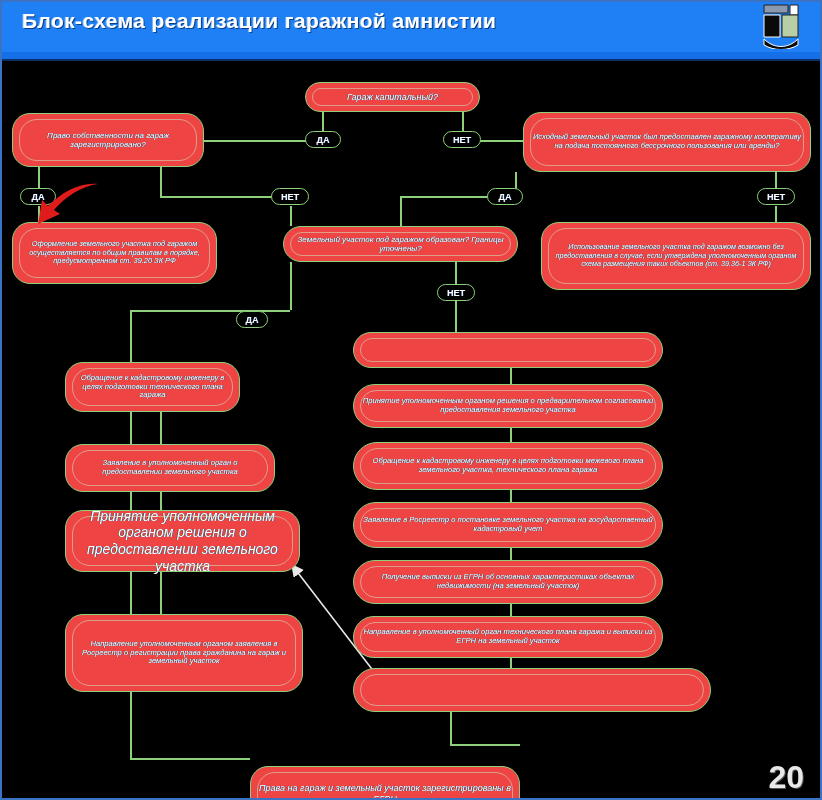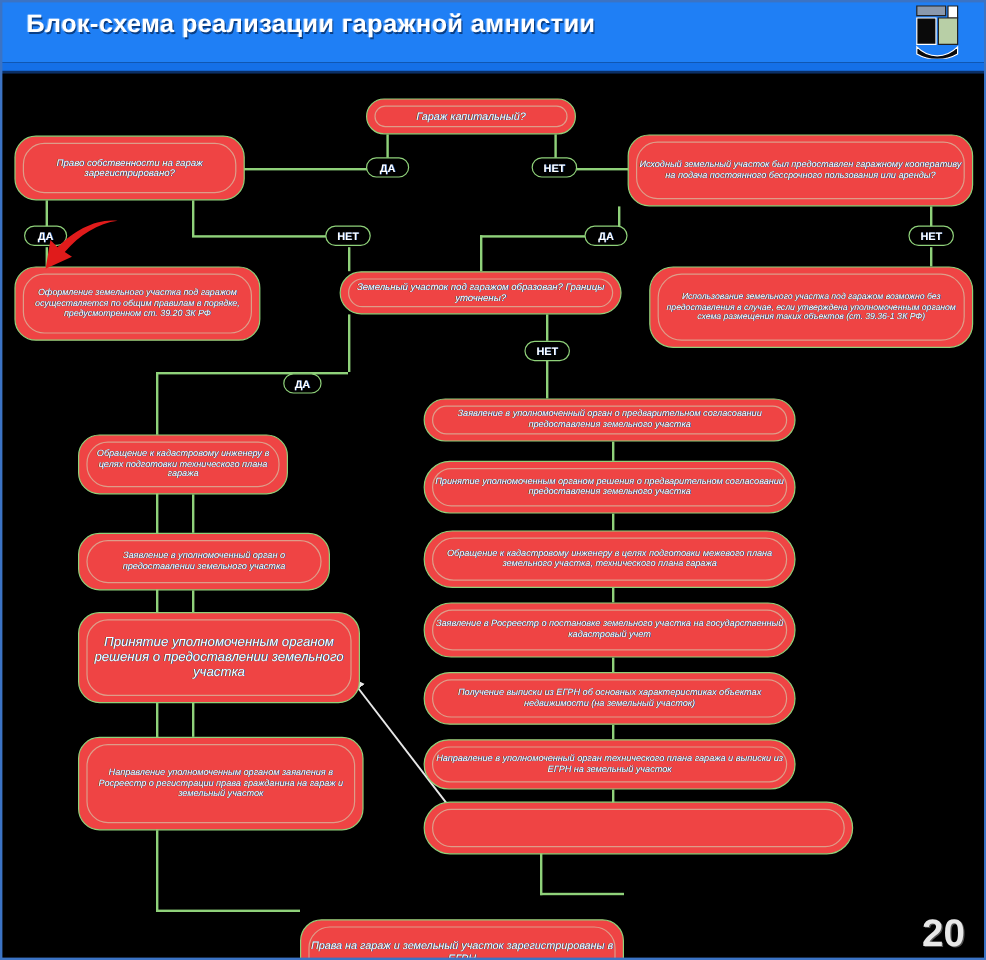--- a/index.html
+++ b/index.html
@@ -149,51 +149,50 @@
 <div class="node rr" style="left:12px;top:222px;width:205px;height:62px;font-size:7.4px;">
   <span class="inner-line"></span>
   <span class="tx">Оформление земельного участка под гаражом осуществляется по общим правилам в порядке, предусмотренном ст. 39.20 ЗК РФ</span>
 </div>
 
 <div class="node pill" style="left:283px;top:226px;width:235px;height:36px;font-size:8px;">
   <span class="inner-line"></span>
   <span class="tx">Земельный участок под гаражом образован? Границы уточнены?</span>
 </div>
 
-<div class="node rr" style="left:541px;top:222px;width:270px;height:68px;font-size:7.2px;border-radius:20px;">
+<div class="node rr" style="left:541px;top:222px;width:270px;height:68px;font-size:7.2px;">
   <span class="inner-line"></span>
   <span class="tx">Использование земельного участка под гаражом возможно без предоставления в случае, если утверждена уполномоченным органом схема размещения таких объектов (ст. 39.36-1 ЗК РФ)</span>
 </div>
 
 <div class="yn" style="left:437px;top:284px;width:38px;">НЕТ</div>
 <div class="yn" style="left:236px;top:311px;width:32px;">ДА</div>
 
 <div class="node rr" style="left:65px;top:362px;width:175px;height:50px;font-size:7.6px;">
   <span class="inner-line"></span>
   <span class="tx">Обращение к кадастровому инженеру в целях подготовки технического плана гаража</span>
 </div>
 
 <div class="node rr" style="left:65px;top:444px;width:210px;height:48px;font-size:7.6px;">
   <span class="inner-line"></span>
   <span class="tx">Заявление в уполномоченный орган о предоставлении земельного участка</span>
 </div>
 
-<div class="node rr" style="left:65px;top:510px;width:235px;height:76px;font-size:11px;">
+<div class="node rr" style="left:65px;top:510px;width:235px;height:62px;font-size:14px;">
   <span class="inner-line"></span>
   <span class="tx">Принятие уполномоченным органом решения о предоставлении земельного участка</span>
 </div>
 
 <div class="node rr" style="left:65px;top:614px;width:238px;height:78px;font-size:7.6px;">
   <span class="inner-line"></span>
   <span class="tx">Направление уполномоченным органом заявления в Росреестр о регистрации права гражданина на гараж и земельный участок</span>
 </div>
 
 <div class="node pill" style="left:353px;top:332px;width:310px;height:36px;font-size:7.6px;">
   <span class="inner-line"></span>
-  <span class="tx">Заявление в уполномоченный орган о предварительном согласовании предоставления земельного участка</span>
 </div>
 
 <div class="node pill" style="left:353px;top:384px;width:310px;height:44px;font-size:7.6px;">
   <span class="inner-line"></span>
   <span class="tx">Принятие уполномоченным органом решения о предварительном согласовании предоставления земельного участка</span>
 </div>
 
 <div class="node pill" style="left:353px;top:442px;width:310px;height:48px;font-size:7.6px;">
   <span class="inner-line"></span>
   <span class="tx">Обращение к кадастровому инженеру в целях подготовки межевого плана земельного участка, технического плана гаража</span>

